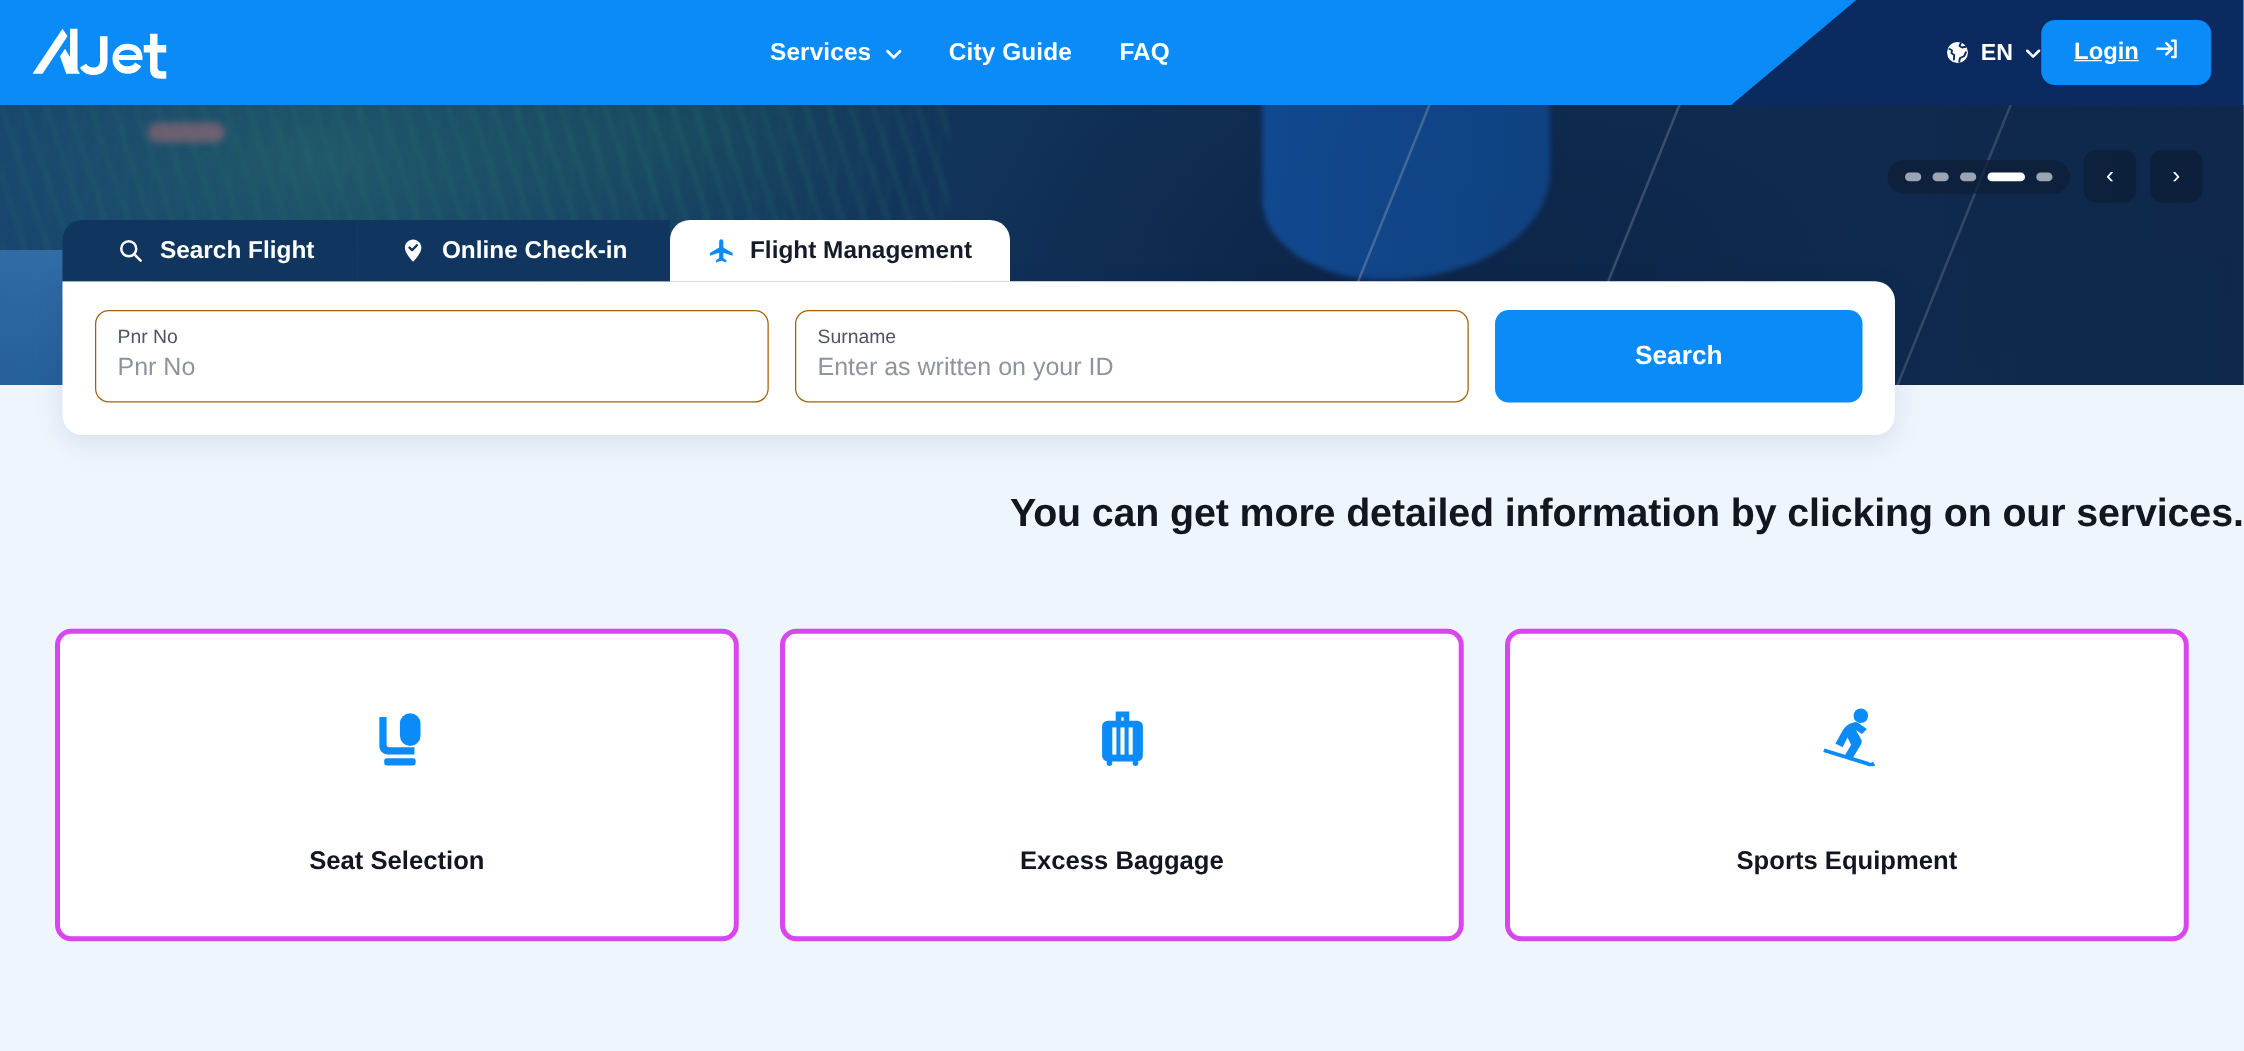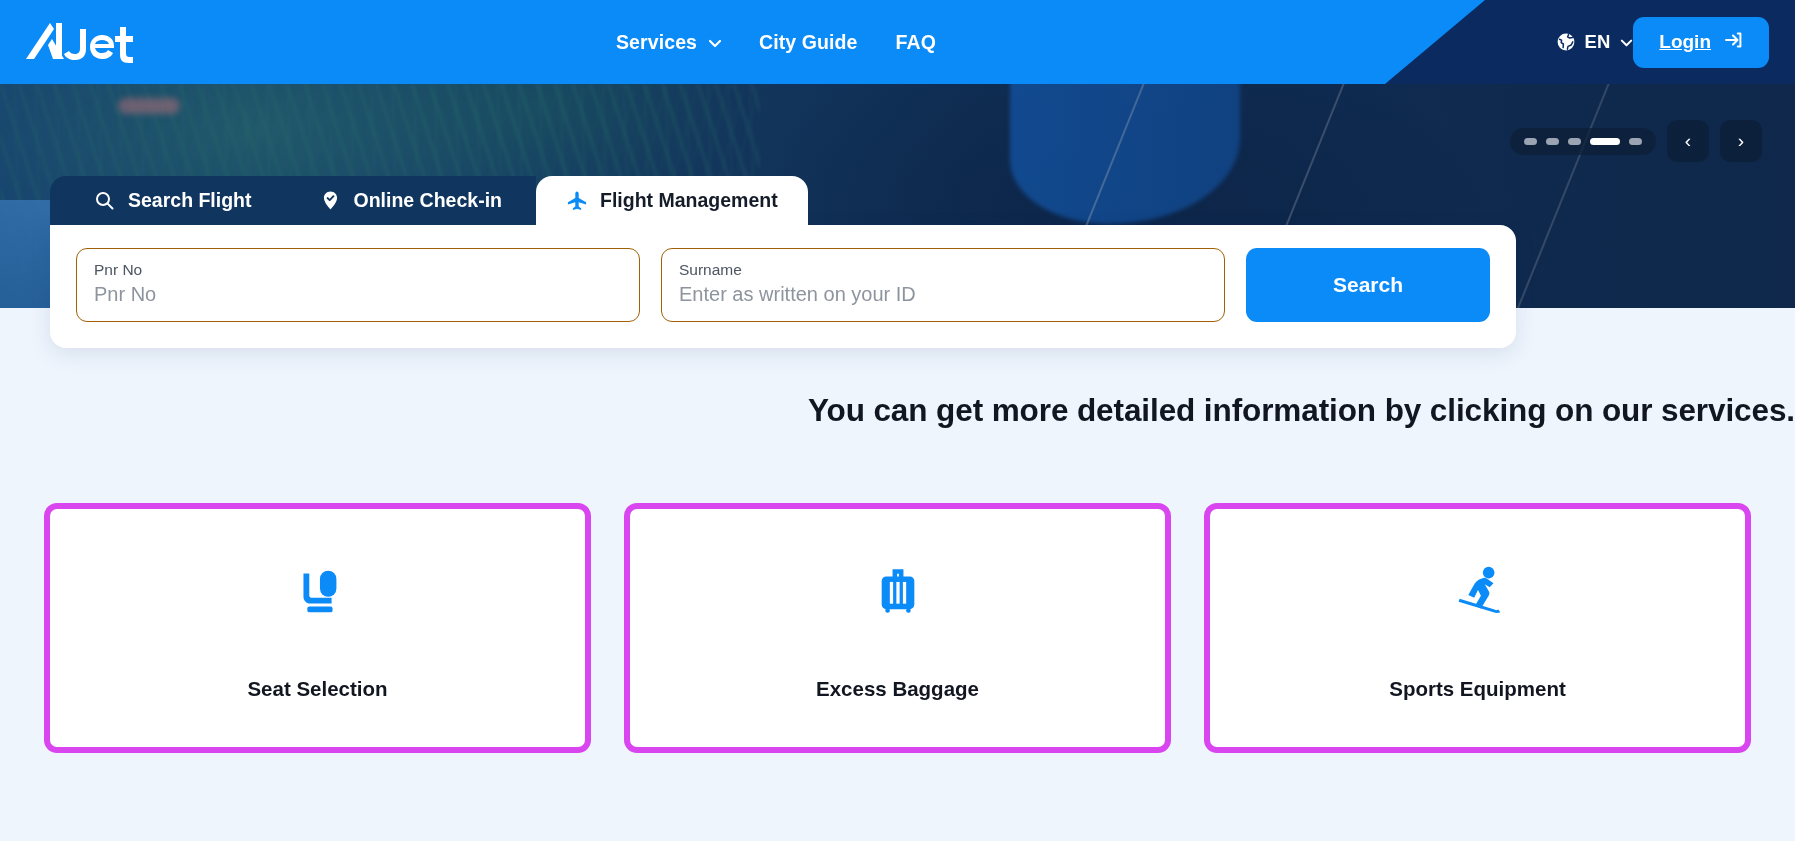--- a/index.html
+++ b/index.html
@@ -219,21 +219,21 @@
     border:none;
     outline:none;
     font-family:inherit;
     font-size:20px;
     color:#1a1f29;
     background:transparent;
     padding:0;
   }
   .field-input::placeholder{ color:#8d949e; }
   .search-btn{
-    width:244px;
+    width:294px;
     background:#0b8bf7;
     color:#fff;
     border:none;
     border-radius:11px;
     font-size:21px;
     font-weight:600;
     cursor:pointer;
     font-family:inherit;
   }
 
@@ -250,21 +250,21 @@
   }
   .cards{
     display:flex;
     gap:33px;
     padding:0 44px;
     margin-top:74px;
   }
   .card{
     flex:1;
     background:#ffffff;
-    border:6px solid #d946ef;
+    border:4px solid #d946ef;
     border-radius:13px;
     height:250px;
     display:flex;
     flex-direction:column;
     align-items:center;
     justify-content:center;
     gap:50px;
     cursor:pointer;
   }
   .card-icon{ height:72px; display:flex; align-items:center; justify-content:center; }

